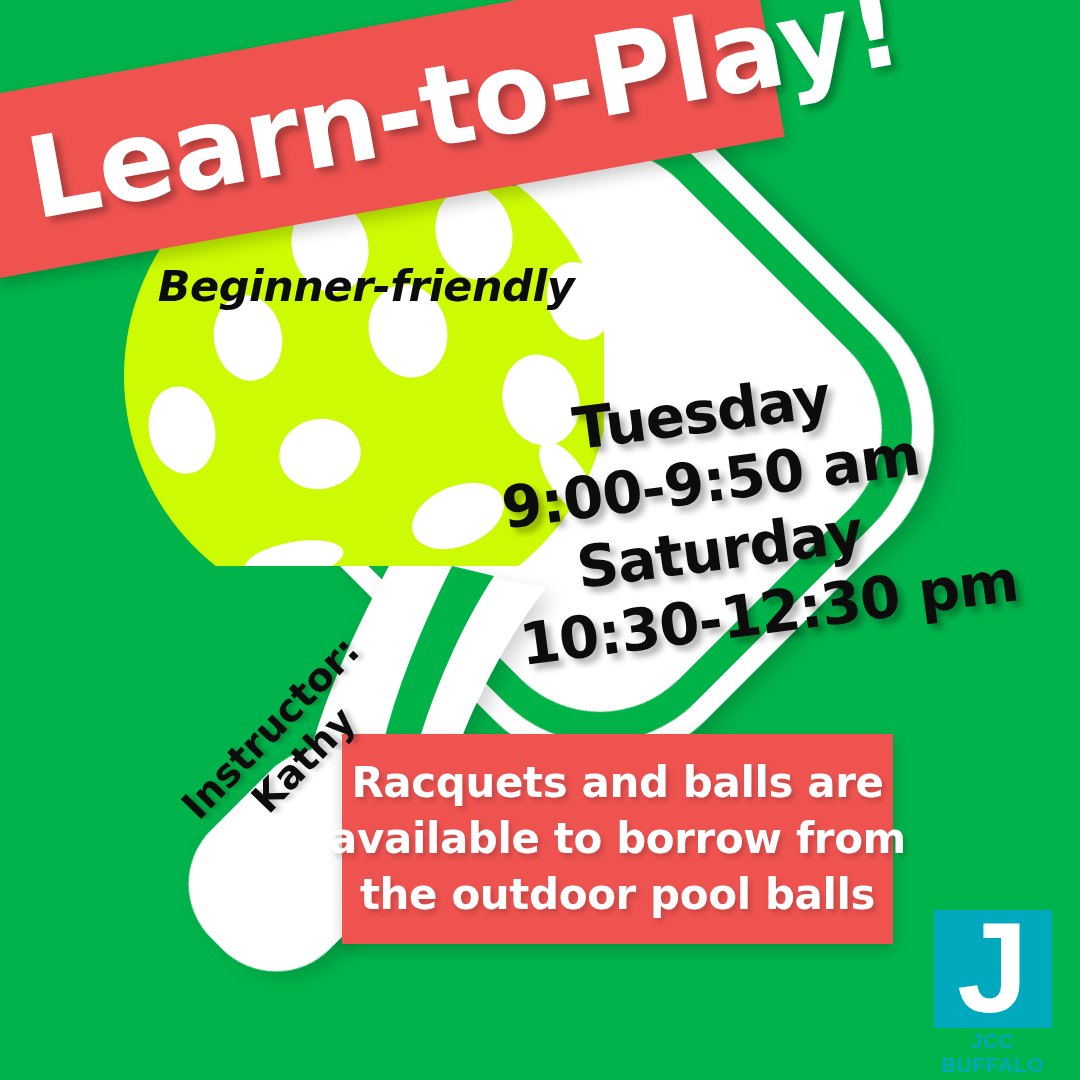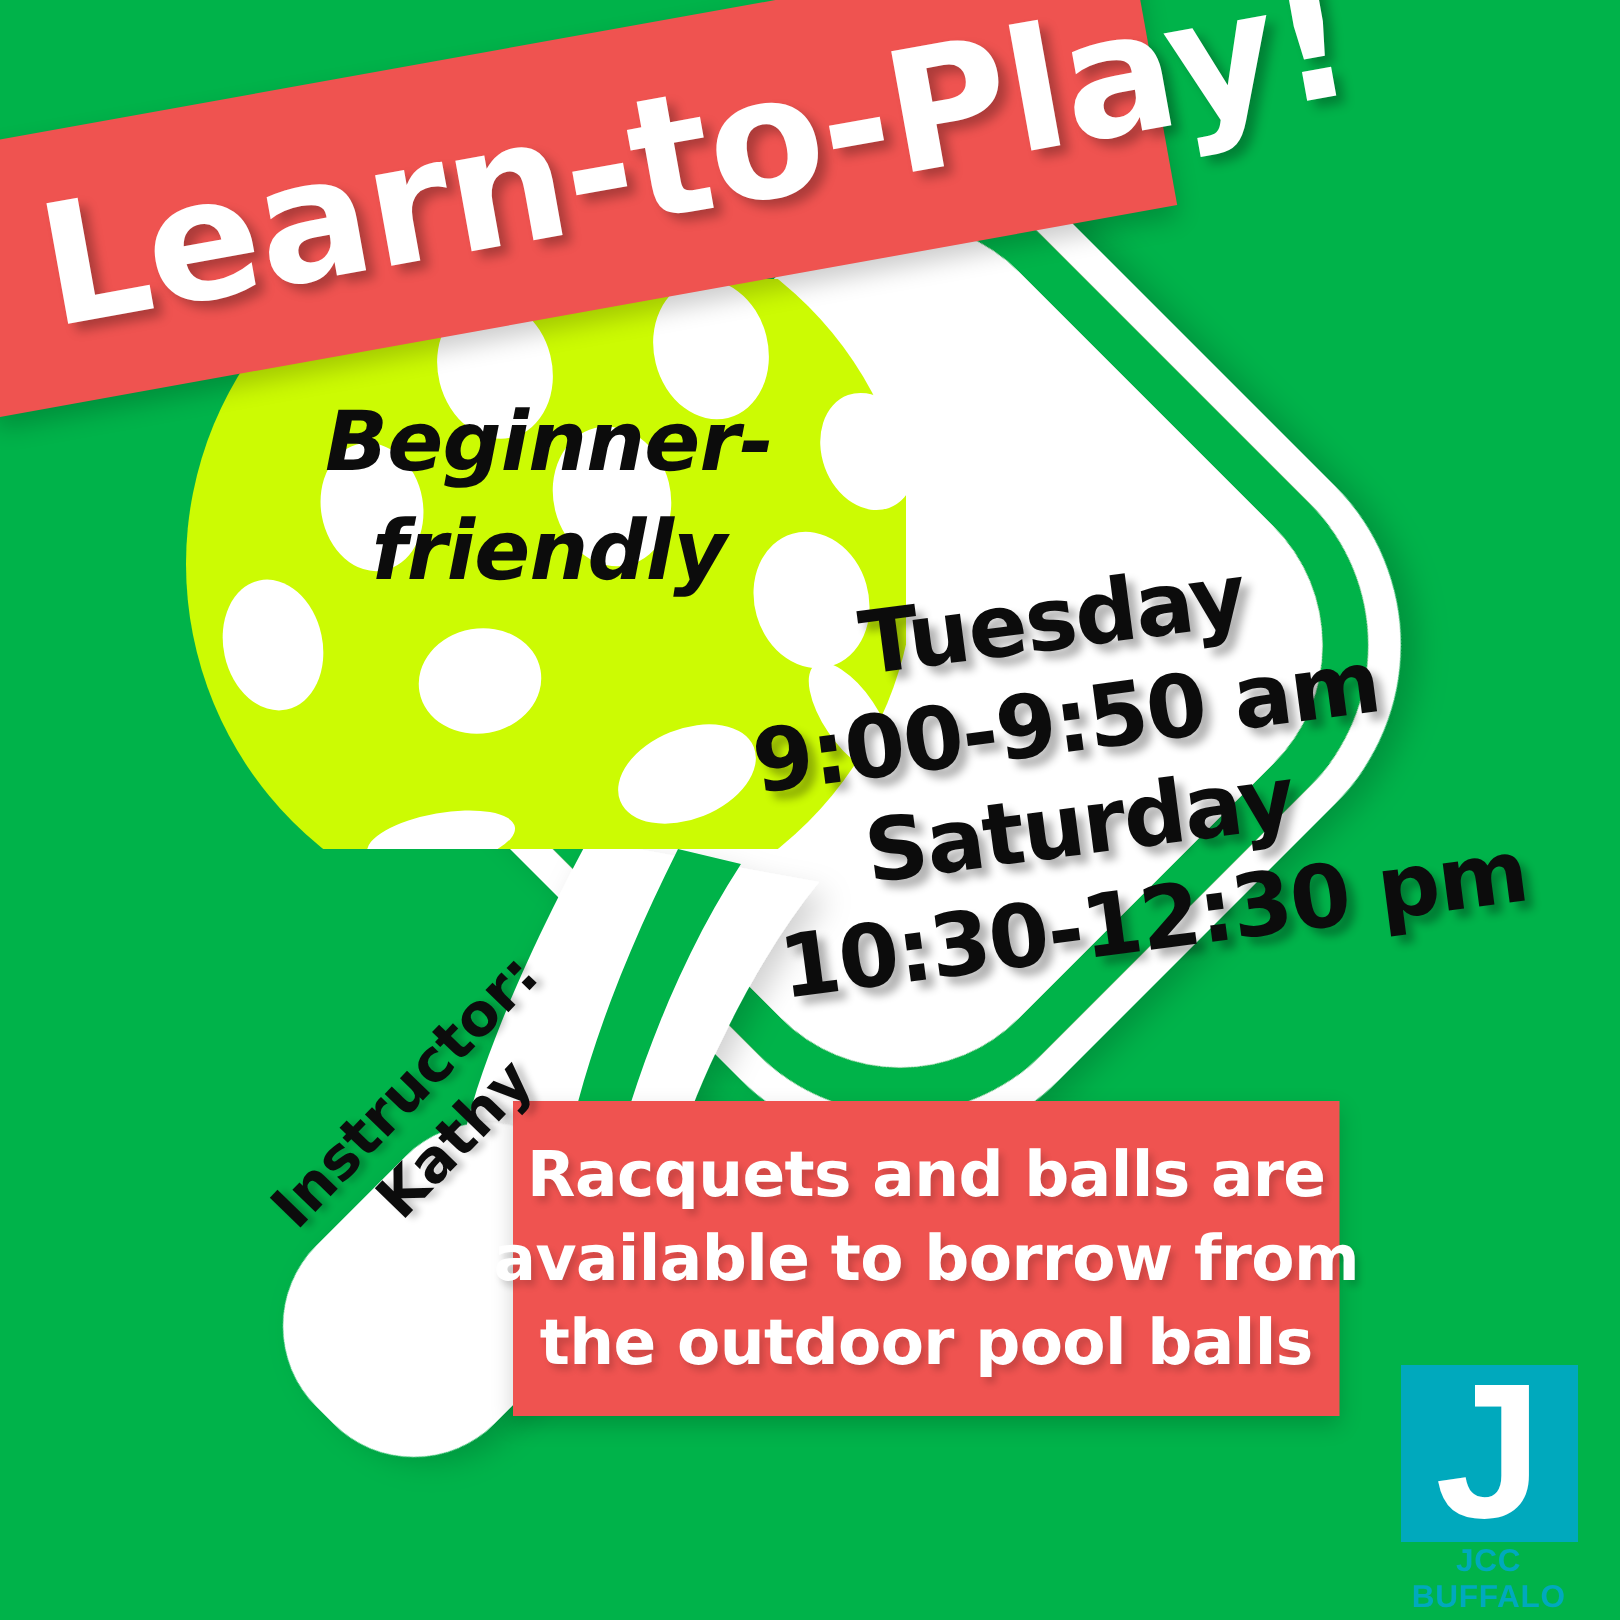--- a/index.html
+++ b/index.html
@@ -61,21 +61,21 @@
   }
 
   
   #ball-blurb {
     position: absolute;
     left: 118px;
     top: 258px;
     width: 496px;
     text-align: center;
     color: #0c0c0c;
-    font-size: 55px;
+    font-size: 43px;
     font-weight: bold;
     font-style: italic;
     line-height: 1.33;
     letter-spacing: -0.5px;
   }
   #ball-blurb .bl { display: block; }
 
   
   #schedule {
     position: absolute;

